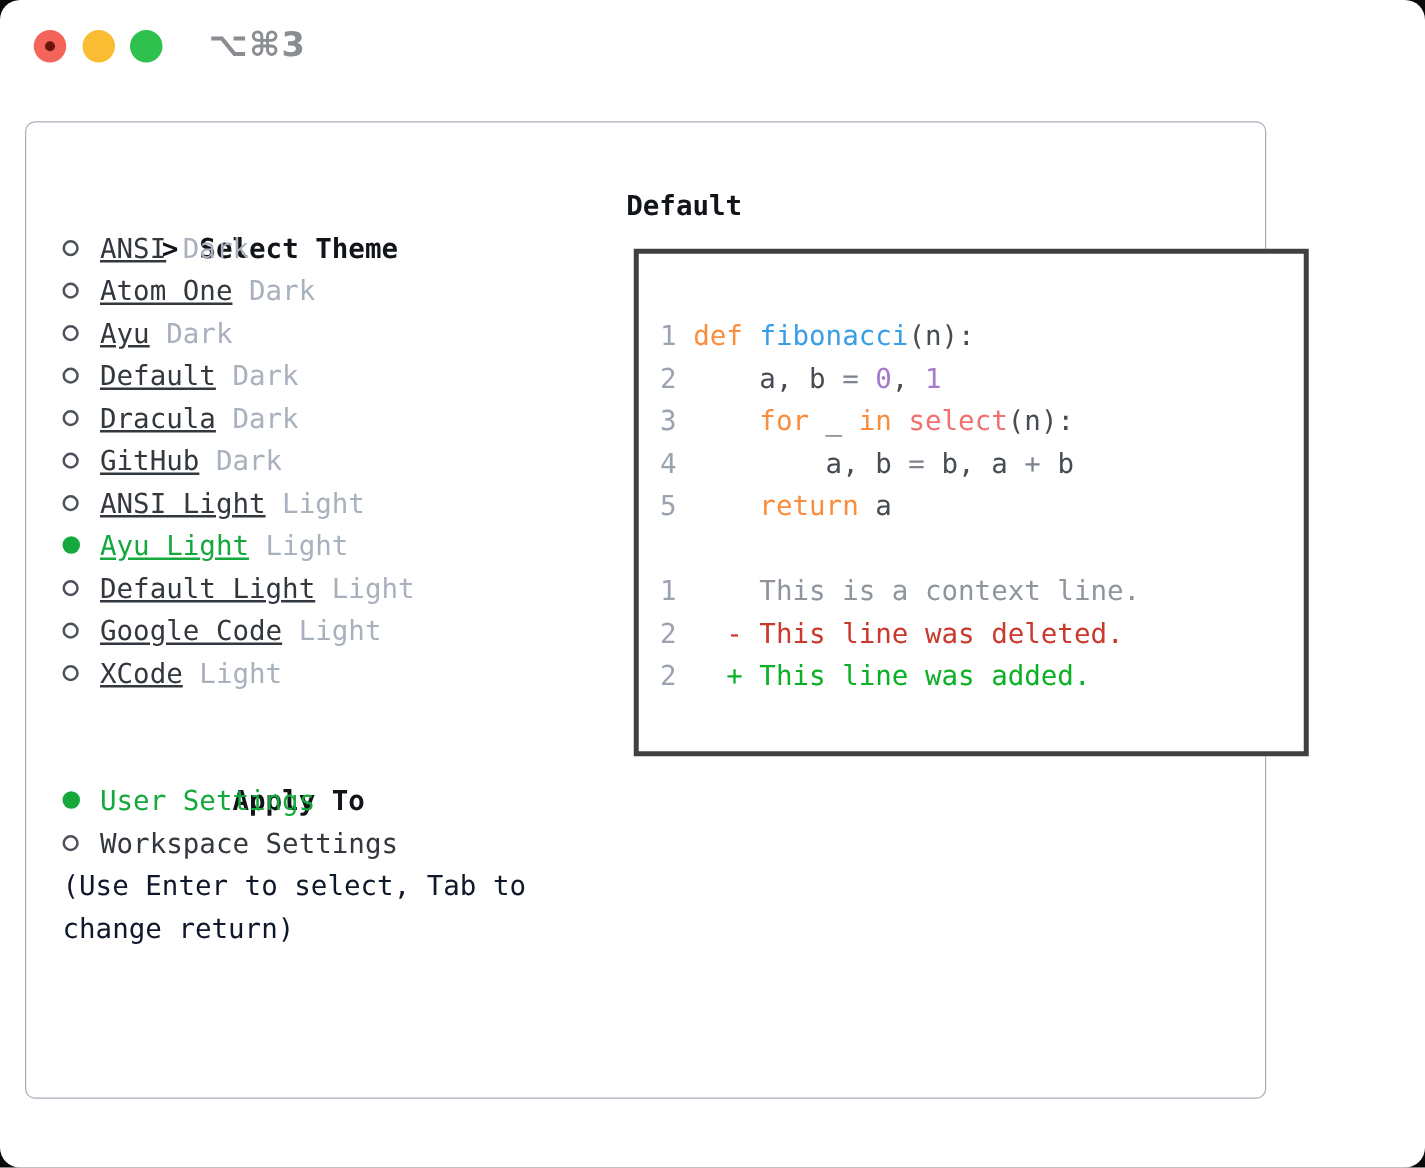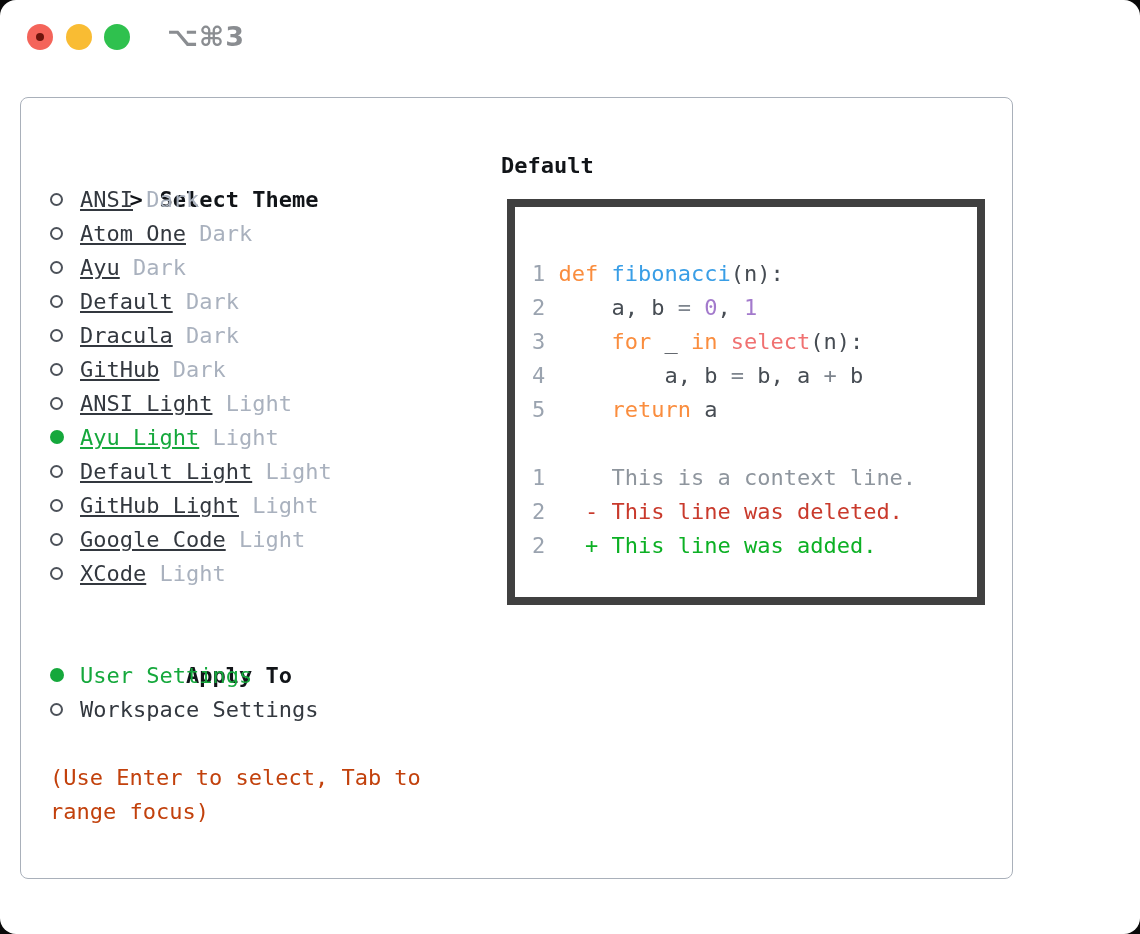--- a/index.html
+++ b/index.html
@@ -54,27 +54,27 @@
   .circle.sel { border: none; background: var(--accent); width: 14px; height: 14px; }
 
   .section-title { color: #111418; font-weight: bold; }
   .theme-name { color: #33383f; text-decoration: underline; }
   .theme-name.sel { color: var(--accent); }
   .theme-variant { color: #a9b1be; }
   .option-label { color: #33383f; }
   .option-label.sel { color: var(--accent); }
 
   .apply-section { margin-top: 34px; }
-  .hint { margin-top: 34px; color: #c2410c; }
+  .hint { color: #0f172a; }
 
   
   .preview-box {
     margin-left: 6px; margin-top: 16px;
-    width: 478px; height: 406px;
-    border: 8px solid #404040;
+    width: 540px; height: 406px;
+    border: 4px solid #404040;
     background: #fff;
     padding: 50px 0 0 17px;
     overflow: hidden;
   }
   .code-row { height: 34px; line-height: 34px; font-size: 22px; white-space: pre; }
   .lineno { color: var(--lineno); }
   .tk-keyword  { color: var(--keyword); }
   .tk-function { color: var(--function); }
   .tk-number   { color: var(--number); }
   .tk-markup   { color: var(--markup); }
@@ -104,38 +104,37 @@
     <div id="theme-list">
         <div class="row"><span class="bullet-col"><span class="circle"></span></span><span class="theme-name">ANSI</span><span class="theme-variant"> Dark</span></div>
         <div class="row"><span class="bullet-col"><span class="circle"></span></span><span class="theme-name">Atom One</span><span class="theme-variant"> Dark</span></div>
         <div class="row"><span class="bullet-col"><span class="circle"></span></span><span class="theme-name">Ayu</span><span class="theme-variant"> Dark</span></div>
         <div class="row"><span class="bullet-col"><span class="circle"></span></span><span class="theme-name">Default</span><span class="theme-variant"> Dark</span></div>
         <div class="row"><span class="bullet-col"><span class="circle"></span></span><span class="theme-name">Dracula</span><span class="theme-variant"> Dark</span></div>
         <div class="row"><span class="bullet-col"><span class="circle"></span></span><span class="theme-name">GitHub</span><span class="theme-variant"> Dark</span></div>
         <div class="row"><span class="bullet-col"><span class="circle"></span></span><span class="theme-name">ANSI Light</span><span class="theme-variant"> Light</span></div>
         <div class="row"><span class="bullet-col"><span class="circle sel"></span></span><span class="theme-name sel">Ayu Light</span><span class="theme-variant"> Light</span></div>
         <div class="row"><span class="bullet-col"><span class="circle"></span></span><span class="theme-name">Default Light</span><span class="theme-variant"> Light</span></div>
-        <div class="row"><span class="bullet-col"><span class="circle"></span></span><span class="theme-name">GitHub Light</span><span class="theme-variant"> Light</span></div>
         <div class="row"><span class="bullet-col"><span class="circle"></span></span><span class="theme-name">Google Code</span><span class="theme-variant"> Light</span></div>
         <div class="row"><span class="bullet-col"><span class="circle"></span></span><span class="theme-name">XCode</span><span class="theme-variant"> Light</span></div>
       </div>
 
     <div class="apply-section">
       <div class="row">
         <span class="bullet-col"></span><span class="section-title">Apply To</span>
       </div>
       <div id="apply-options">
           <div class="row"><span class="bullet-col"><span class="circle sel"></span></span><span class="option-label sel">User Settings</span></div>
           <div class="row"><span class="bullet-col"><span class="circle"></span></span><span class="option-label">Workspace Settings</span></div>
         </div>
     </div>
 
     <div class="hint">
       <div class="row">(Use Enter to select, Tab to</div>
-      <div class="row">range focus)</div>
+      <div class="row">change return)</div>
     </div>
   </div>
 
   <div class="right-col">
     <div class="row section-title">Default</div>
     <div class="preview-box">
       <div id="code-lines">
           <div class="code-row"><span class="lineno">1 </span><span class="tk-keyword">def</span><span class="tk-plain"> </span><span class="tk-function">fibonacci</span><span class="tk-plain">(n):</span></div>
           <div class="code-row"><span class="lineno">2 </span><span class="tk-plain">    a, b </span><span class="tk-operator">=</span><span class="tk-plain"> </span><span class="tk-number">0</span><span class="tk-plain">, </span><span class="tk-number">1</span></div>
           <div class="code-row"><span class="lineno">3 </span><span class="tk-plain">    </span><span class="tk-keyword">for</span><span class="tk-plain"> _ </span><span class="tk-keyword">in</span><span class="tk-plain"> </span><span class="tk-markup">select</span><span class="tk-plain">(n):</span></div>

